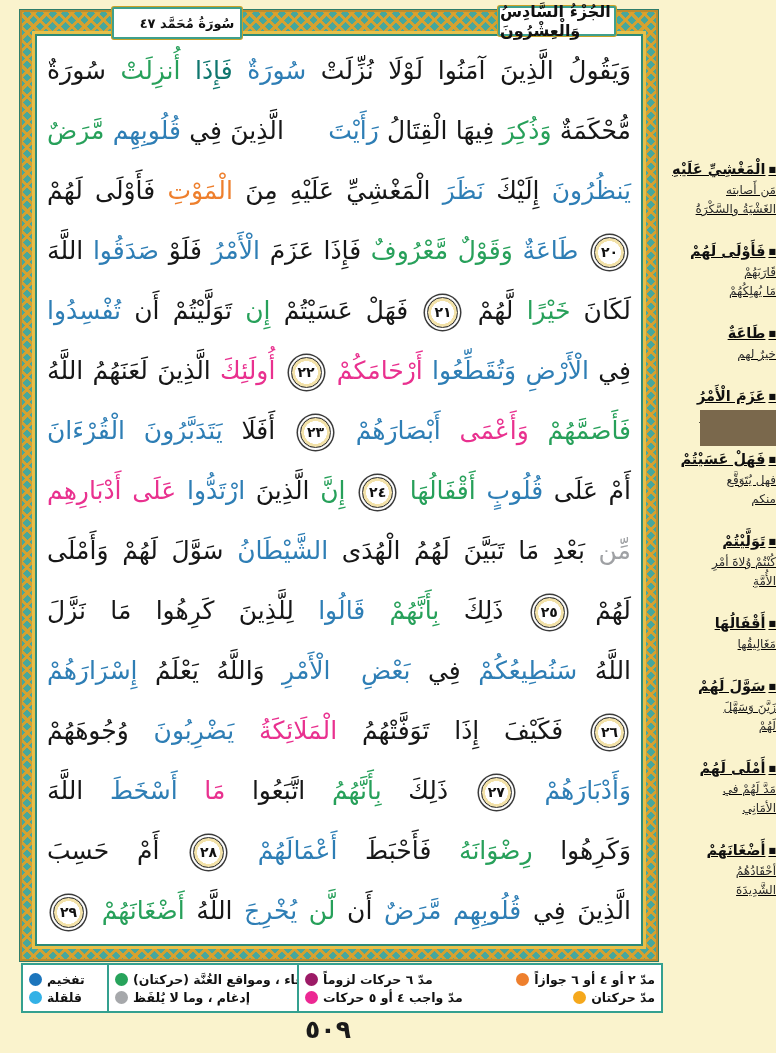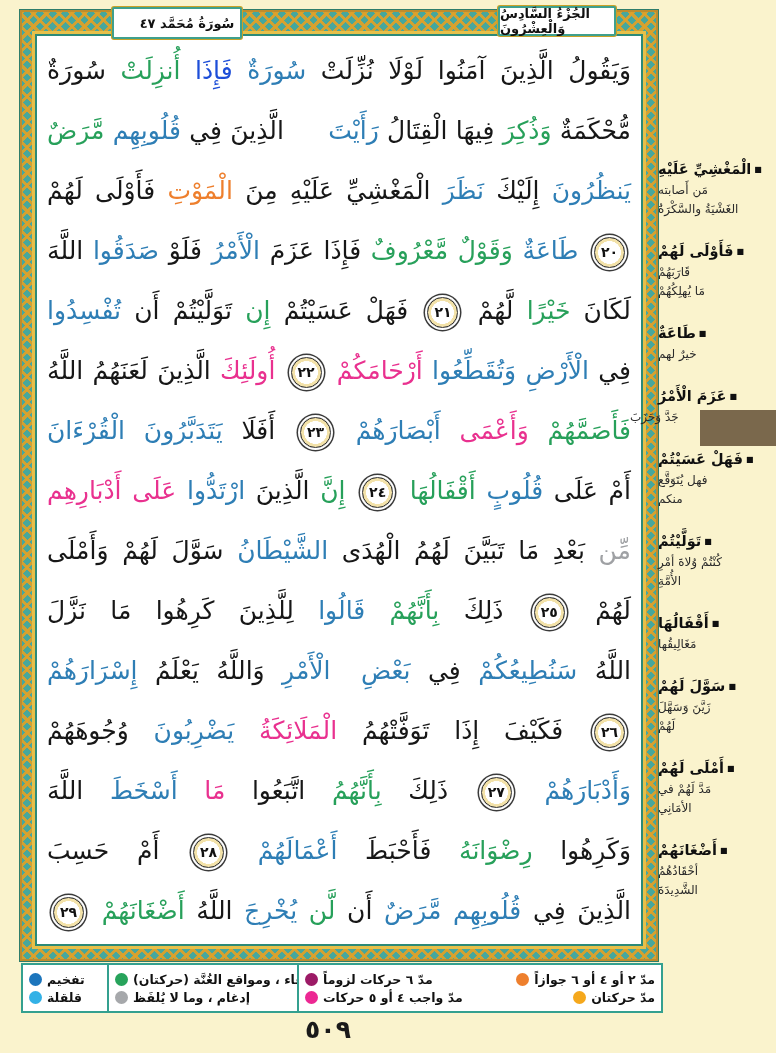--- a/index.html
+++ b/index.html
@@ -13,36 +13,36 @@
       repeating-linear-gradient(45deg, rgba(224,161,40,.9) 0 3px, transparent 3px 9px),
       repeating-linear-gradient(-45deg, rgba(224,161,40,.9) 0 3px, transparent 3px 9px);
     border:2px solid #BE8D2E;box-shadow:0 0 0 1px #2E7D6B;}
   .text-area{position:absolute;left:13px;right:13px;top:22px;bottom:13px;background:#FFFFFF;
     border:2px solid #2C8A78;box-shadow:0 0 0 3px #E6C04A;padding:6px 10px 4px;}
 
   .cartouche{position:absolute;background:#FFFFFF;border:2px solid #3FA08D;border-radius:2px;
     display:flex;align-items:center;justify-content:center;font-weight:bold;color:#111;
     box-shadow:0 0 0 1px #C9A227;}
   .cartouche.surah{left:112px;top:7px;width:106px;height:28px;font-size:13px;padding-left:20px;}
-  .cartouche.juz{left:498px;top:6px;width:114px;height:26px;font-size:13px;align-items:center;}
+  .cartouche.juz{left:498px;top:6px;width:114px;height:26px;font-size:16px;align-items:center;}
 
   
   .q-lines{height:100%;display:flex;flex-direction:column;justify-content:space-between;}
   .q-line{direction:rtl;text-align:justify;text-align-last:justify;font-size:25px;line-height:58px;
     height:58px;color:#171717;white-space:nowrap;overflow:visible;}
   .verse-badge{display:inline-flex;align-items:center;justify-content:center;
     width:29px;height:29px;border-radius:50%;border:1.5px solid #333;
     box-shadow:0 0 0 2px #fff,0 0 0 3.5px #3a3a3a;
     background:radial-gradient(circle,#FFFFFF 55%,#F3E2A9 56%);
     font-size:14px;font-weight:bold;color:#111;margin:0 6px;vertical-align:middle;line-height:1;}
 
   
   .sidebar{position:absolute;left:658px;top:0;width:118px;height:1053px;}
   .notes{position:absolute;top:158px;left:0;width:100%;}
-  .note{direction:rtl;text-align:left;margin-bottom:21px;}
+  .note{direction:rtl;text-align:right;margin-bottom:21px;text-decoration:underline;}
   .note .hw{font-size:14.5px;font-weight:bold;color:#101010;line-height:22px;white-space:nowrap;}
   .note .hw .sq{font-size:8px;vertical-align:2px;margin-left:3px;}
   .note .mn{font-size:12px;color:#2b2b2b;line-height:19px;}
   .note.shifted .mn{position:relative;right:28px;}
 
   .bookmark-tab{position:absolute;left:700px;top:410px;width:76px;height:36px;background:#7A684C;}
 
   
   .legend{position:absolute;left:21px;top:963px;width:642px;height:50px;display:flex;}
   .lbox{border:2px solid #34A08F;background:#fff;display:flex;flex-direction:column;
@@ -60,21 +60,21 @@
     font-size:25px;font-weight:bold;color:#1a1a1a;}
 </style>
 </head>
 <body>
 
 <div class="sheet">
 
   <div class="frame">
     <div class="text-area">
       <div class="q-lines" id="qlines">
-          <div class="q-line"><span>وَيَقُولُ الَّذِينَ آمَنُوا لَوْلَا نُزِّلَتْ </span><span style="color: rgb(46, 126, 181);">سُورَةٌ</span><span>  </span><span style="color: #1d4ed8;">فَإِذَا</span><span> </span><span style="color: rgb(39, 160, 90);">أُنزِلَتْ</span><span> سُورَةٌ</span></div>
+          <div class="q-line"><span>وَيَقُولُ الَّذِينَ آمَنُوا لَوْلَا نُزِّلَتْ </span><span style="color: rgb(46, 126, 181);">سُورَةٌ</span><span>  </span><span style="color: #0f766e;">فَإِذَا</span><span> </span><span style="color: rgb(39, 160, 90);">أُنزِلَتْ</span><span> سُورَةٌ</span></div>
           <div class="q-line"><span>مُّحْكَمَةٌ </span><span style="color: rgb(39, 160, 90);">وَذُكِرَ</span><span> فِيهَا الْقِتَالُ </span><span style="color: rgb(46, 126, 181); margin-left: 36px;">رَأَيْتَ</span><span> الَّذِينَ فِي </span><span style="color: rgb(46, 126, 181);">قُلُوبِهِم</span><span> </span><span style="color: rgb(39, 160, 90);">مَّرَضٌ</span></div>
           <div class="q-line"><span style="color: rgb(46, 126, 181);">يَنظُرُونَ</span><span> إِلَيْكَ </span><span style="color: rgb(46, 126, 181);">نَظَرَ</span><span> الْمَغْشِيِّ عَلَيْهِ مِنَ </span><span style="color: rgb(238, 127, 45);">الْمَوْتِ</span><span>  فَأَوْلَى لَهُمْ</span></div>
           <div class="q-line"><span class="verse-badge">٢٠</span><span> </span><span style="color: rgb(46, 126, 181);">طَاعَةٌ</span><span> </span><span style="color: rgb(39, 160, 90);">وَقَوْلٌ</span><span> </span><span style="color: rgb(39, 160, 90);">مَّعْرُوفٌ</span><span>  فَإِذَا عَزَمَ </span><span style="color: rgb(46, 126, 181);">الْأَمْرُ</span><span> فَلَوْ </span><span style="color: rgb(46, 126, 181);">صَدَقُوا</span><span> اللَّهَ</span></div>
           <div class="q-line"><span>لَكَانَ </span><span style="color: rgb(39, 160, 90);">خَيْرًا</span><span> لَّهُمْ </span><span class="verse-badge">٢١</span><span> فَهَلْ عَسَيْتُمْ </span><span style="color: rgb(39, 160, 90);">إِن</span><span> تَوَلَّيْتُمْ أَن </span><span style="color: rgb(46, 126, 181);">تُفْسِدُوا</span></div>
           <div class="q-line"><span>فِي </span><span style="color: rgb(46, 126, 181);">الْأَرْضِ</span><span> </span><span style="color: rgb(46, 126, 181);">وَتُقَطِّعُوا</span><span> </span><span style="color: rgb(233, 49, 143);">أَرْحَامَكُمْ</span><span> </span><span class="verse-badge">٢٢</span><span> </span><span style="color: rgb(233, 49, 143);">أُولَئِكَ</span><span> الَّذِينَ لَعَنَهُمُ اللَّهُ</span></div>
           <div class="q-line"><span style="color: rgb(39, 160, 90);">فَأَصَمَّهُمْ</span><span> </span><span style="color: rgb(233, 49, 143);">وَأَعْمَى</span><span> </span><span style="color: rgb(46, 126, 181);">أَبْصَارَهُمْ</span><span> </span><span class="verse-badge">٢٣</span><span> أَفَلَا </span><span style="color: rgb(46, 126, 181);">يَتَدَبَّرُونَ</span><span> </span><span style="color: rgb(46, 126, 181);">الْقُرْءَانَ</span></div>
           <div class="q-line"><span>أَمْ عَلَى </span><span style="color: rgb(46, 126, 181);">قُلُوبٍ</span><span> </span><span style="color: rgb(39, 160, 90);">أَقْفَالُهَا</span><span> </span><span class="verse-badge">٢٤</span><span> </span><span style="color: rgb(39, 160, 90);">إِنَّ</span><span> الَّذِينَ </span><span style="color: rgb(46, 126, 181);">ارْتَدُّوا</span><span> </span><span style="color: rgb(233, 49, 143);">عَلَى</span><span> </span><span style="color: rgb(233, 49, 143);">أَدْبَارِهِم</span></div>
           <div class="q-line"><span style="color: rgb(159, 161, 164);">مِّن</span><span> بَعْدِ مَا تَبَيَّنَ لَهُمُ الْهُدَى </span><span style="color: rgb(46, 126, 181);">الشَّيْطَانُ</span><span> سَوَّلَ لَهُمْ وَأَمْلَى</span></div>
           <div class="q-line"><span>لَهُمْ </span><span class="verse-badge">٢٥</span><span> ذَلِكَ </span><span style="color: rgb(39, 160, 90); margin-top: 34px;">بِأَنَّهُمْ</span><span> </span><span style="color: rgb(46, 126, 181);">قَالُوا</span><span> لِلَّذِينَ كَرِهُوا مَا نَزَّلَ</span></div>
           <div class="q-line"><span>اللَّهُ </span><span style="color: rgb(46, 126, 181);">سَنُطِيعُكُمْ</span><span> فِي </span><span style="color: rgb(46, 126, 181); margin-left: 13px;">بَعْضِ</span><span> </span><span style="color: rgb(46, 126, 181);">الْأَمْرِ</span><span>  وَاللَّهُ يَعْلَمُ </span><span style="color: rgb(46, 126, 181);">إِسْرَارَهُمْ</span></div>

